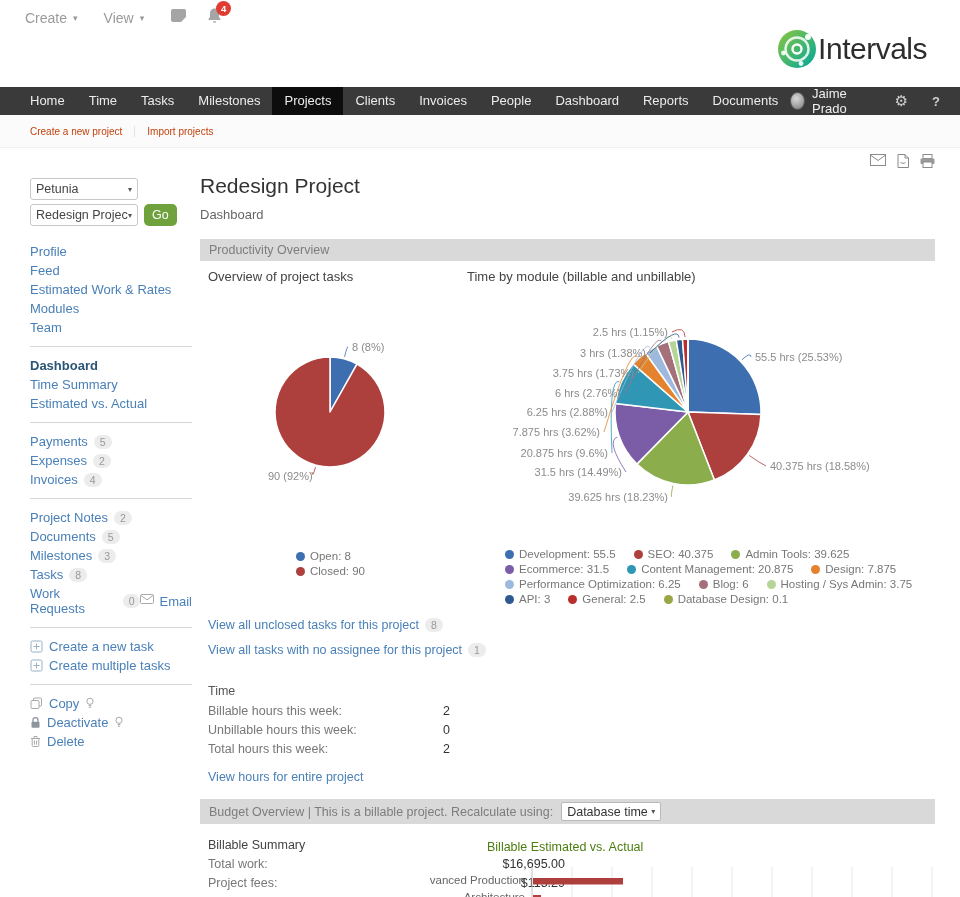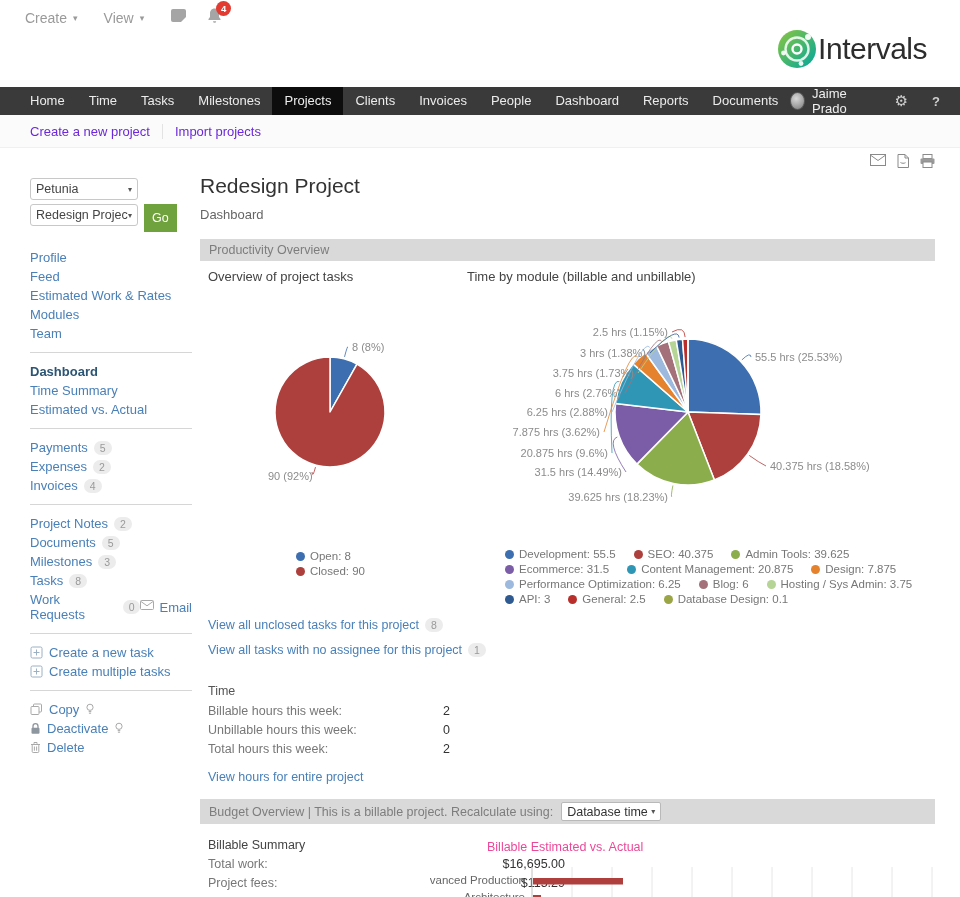--- a/index.html
+++ b/index.html
@@ -27,32 +27,32 @@
   .nav-item.active { background:#0d0d0d; }
   .nav-right { margin-left:auto; display:flex; align-items:center; padding-right:20px; }
   .avatar { width:18px; height:18px; border-radius:50%;
     background:radial-gradient(circle at 40% 35%, #d8d8d8, #7b7b7b); border:1px solid #5a5a5a; }
   .nav-user { color:#f0f0f0; font-size:13px; margin:0 0 0 7px; }
   .nav-gear { color:#cfcfcf; font-size:15px; margin-left:24px; cursor:pointer; }
   .nav-help { color:#cfcfcf; font-size:13px; font-weight:bold; margin-left:24px; cursor:pointer; }
   
   .subnav { position:absolute; top:115px; left:0; right:0; height:33px; background:#fbfbfb;
     border-bottom:1px solid #f0f0f0; display:flex; align-items:center; padding-left:30px; }
-  .subnav-item { color:#6d28d9; font-size:13px; cursor:pointer; }
+  .subnav-item { color:#c2410c; font-size:10px; cursor:pointer; }
   .subnav-item + .subnav-item { margin-left:12px; border-left:1px solid #e3e3e3; padding-left:12px; }
   
   .sidebar { position:absolute; left:30px; top:178px; width:162px; }
   .fakeselect { width:108px; height:22px; border:1px solid #c8c8c8; border-radius:3px;
     background:#fff; font-size:12.5px; color:#444; display:flex; align-items:center;
     padding:0 5px; margin-bottom:4px; cursor:pointer; }
   .fs-text { flex:1; white-space:nowrap; overflow:hidden; }
   .fs-caret { font-size:8px; color:#555; }
   .select-row { display:flex; align-items:flex-start; }
-  .go-btn { background:#6fa23c; color:#fff; font-size:12.5px; border:none; border-radius:0;
-    padding:3px 8px; margin-left:6px; margin-top:0px; cursor:pointer; height:28px; }
+  .go-btn { background:#6fa23c; color:#fff; font-size:12.5px; border:none; border-radius:5px;
+    padding:3px 8px; margin-left:6px; margin-top:0px; cursor:pointer; height:22px; }
   .side-group { padding:7px 0; border-bottom:1px solid #d6d6d6; }
   .side-group:first-of-type { padding-top:14px; }
   .side-group:last-of-type { border-bottom:none; }
   .side-row { margin:4px 0; font-size:13px; display:flex; align-items:center; }
   .side-link { color:#4a80b8; cursor:pointer; text-decoration:none; }
   .side-link.bold { color:#2b5574; font-weight:bold; }
   .badge { display:inline-block; background:#ececec; color:#999; font-size:10.5px;
     border-radius:8px; padding:0 6px; line-height:14px; margin-left:6px; }
   .side-icon { margin-right:6px; display:inline-flex; }
   .bulb-icon { margin-left:6px; display:inline-flex; }
@@ -88,21 +88,21 @@
   .budget-bar { background:#d9d9d9; color:#7d7d7d; font-size:12.5px; padding:3px 9px;
     margin-top:15px; display:flex; align-items:center; }
   .budget-select { width:100px; height:19px; margin-left:8px; background:#fff;
     border:1px solid #b9b9b9; border-radius:2px; color:#333; font-size:12.5px;
     display:flex; align-items:center; padding:0 5px; cursor:pointer; }
   .budget-cols { position:relative; }
   .b-heading { font-size:12.5px; color:#444; margin:14px 0 5px 8px; }
   .b-row { position:relative; width:365px; font-size:12.5px; color:#777; height:19px; padding-left:8px; }
   .b-value { position:absolute; right:0; color:#333; }
   .barchart-col { position:absolute; left:230px; top:0; width:505px; }
-  .bar-title { font-size:12.5px; color:#ec4899; margin:2px 0 0 57px; }
+  .bar-title { font-size:12.5px; color:#4d7c0f; margin:2px 0 0 57px; }
 </style>
 </head>
 <body>
 
 <div class="topbar">
   <div class="topbar-menu">
     <span class="tb-item">
       <span>Create</span>
       <span class="tb-caret">▾</span>
     </span>

